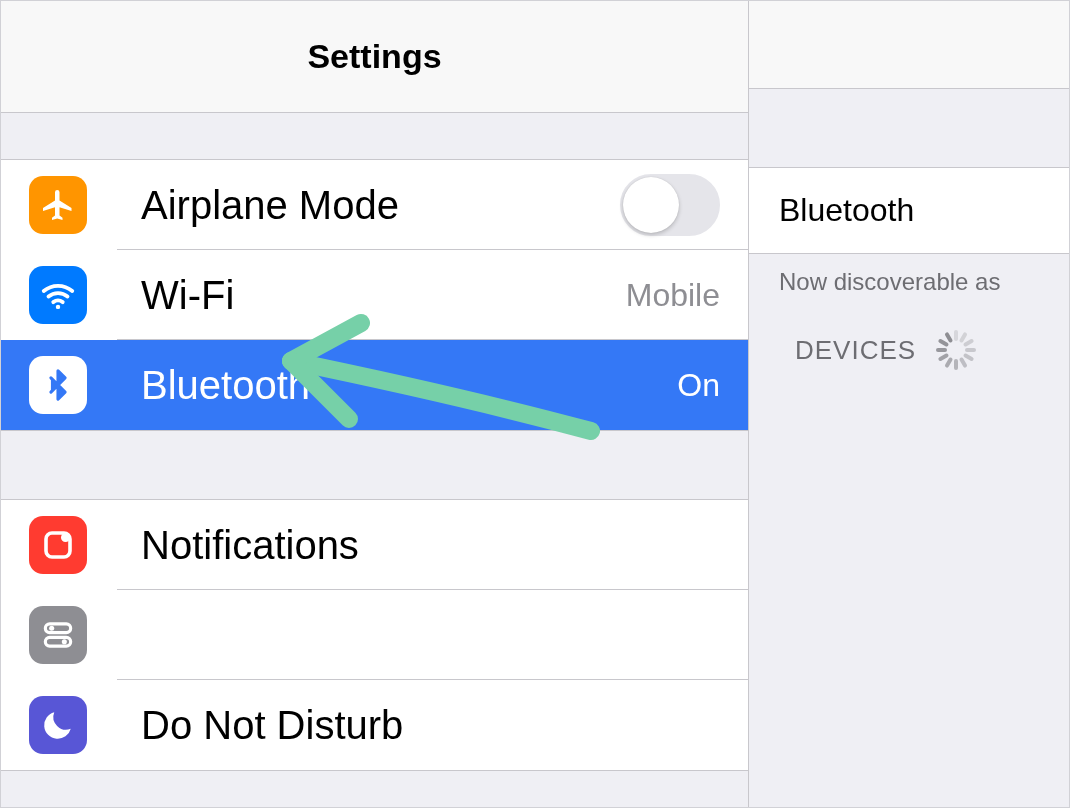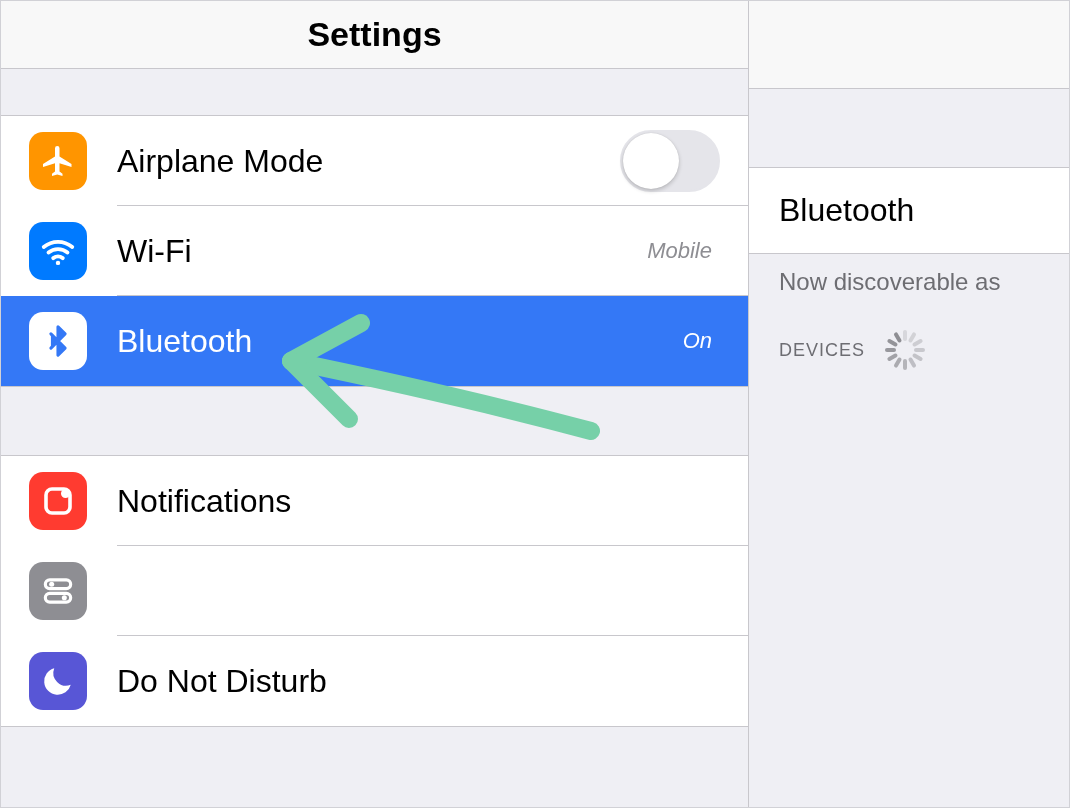--- a/index.html
+++ b/index.html
@@ -19,21 +19,21 @@
       border-right: 1px solid #c8c7cc;
       background: #efeff4;
     }
     .right-pane {
       flex: 1;
       display: flex;
       flex-direction: column;
       background: #efeff4;
     }
     .header {
-      height: 68px;
+      height: 112px;
       display: flex;
       align-items: center;
       justify-content: center;
       background: #f8f8f8;
       border-bottom: 1px solid #c8c7cc;
     }
     .header-title {
       font-size: 34px;
       font-weight: 600;
       color: #000;
@@ -82,30 +82,29 @@
       width: 58px;
       height: 58px;
       border-radius: 14px;
       display: flex;
       align-items: center;
       justify-content: center;
       flex: none;
       margin-right: 30px;
     }
     .row-label {
-      font-size: 32px;
+      font-size: 40px;
       color: #000;
       flex: none;
+      margin-left: 24px;
     }
     .spacer { flex: 1; }
     .row-value {
-      font-size: 22px;
+      font-size: 32px;
       color: #8e8e93;
-      margin-right: 8px;
-      font-style: italic;
     }
     .toggle {
       width: 100px;
       height: 62px;
       border-radius: 31px;
       background: #e5e5ea;
       border: 2px solid #e5e5ea;
       position: relative;
       flex: none;
     }
@@ -142,23 +141,24 @@
       white-space: nowrap;
       overflow: hidden;
     }
     .right-section-header {
       display: flex;
       align-items: center;
       padding: 0 30px;
       gap: 20px;
     }
     .right-section-title {
-      font-size: 18px;
+      font-size: 26px;
       color: #6d6d72;
       letter-spacing: 1px;
+      margin-left: 16px;
     }
     .spinner {
       width: 40px;
       height: 40px;
       position: relative;
       flex: none;
     }
     .spinner span {
       position: absolute;
       left: 50%;

